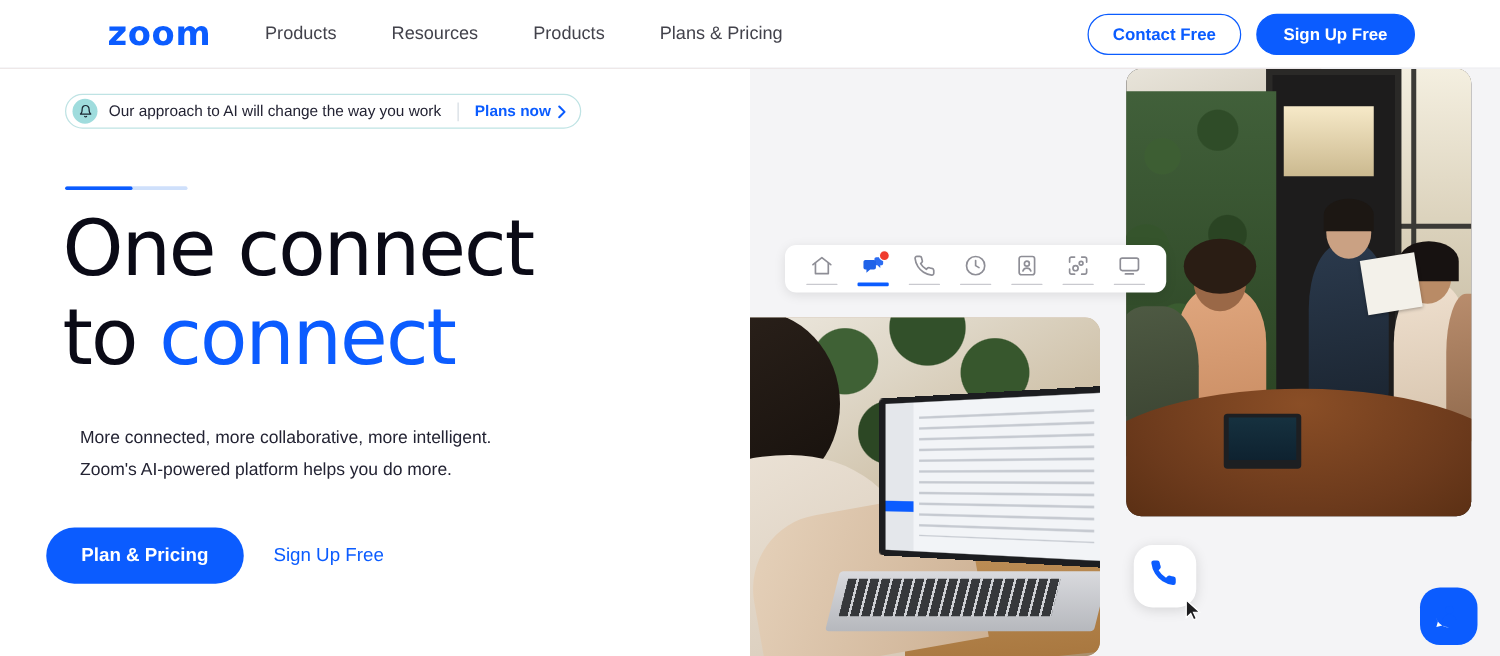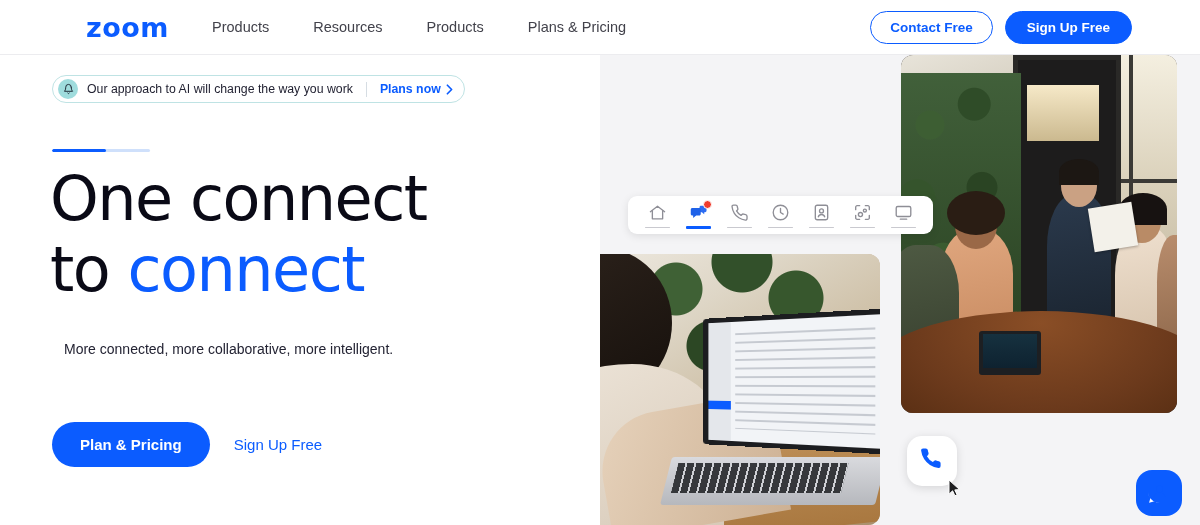--- a/index.html
+++ b/index.html
@@ -77,21 +77,21 @@
     color: #0a0a16; letter-spacing: -1.5px;
     font-family: "DejaVu Sans", sans-serif;
   }
   .headline .accent { color: #0B5CFF; text-align: right; }
 
   .subhead {
     position: absolute; left: 52px; top: 281px; width: 500px;
     font-size: 14px; line-height: 26px; color: #232333; margin-left: 12px;
   }
 
-  .cta-row { position: absolute; left: 52px; top: 367px; display: flex; align-items: center; gap: 24px; }
+  .cta-row { position: absolute; left: 37px; top: 367px; display: flex; align-items: center; gap: 24px; }
   .btn-primary {
     height: 45px; padding: 0 28px; border-radius: 23px;
     background: #0B5CFF; color: #ffffff; border: none;
     font-size: 15px; font-weight: 700; cursor: pointer;
     display: flex; align-items: center; font-family: "Liberation Sans", sans-serif;
   }
   .btn-link { font-size: 15px; color: #0B5CFF; cursor: pointer; background: none; border: none; font-family: "Liberation Sans", sans-serif; }
 
   
   .hero-right {
@@ -242,20 +242,21 @@
       <div class="progress-fill" style="width: 55%;"></div>
     </div>
 
     <h1 class="headline">
       <span>One connect</span><br>
       <span>to </span><span class="accent">connect</span>
     </h1>
 
     <p class="subhead">
       <span>More connected, more collaborative, more intelligent.</span><br>
+      <span>Zoom's AI-powered platform helps you do more.</span>
     </p>
 
     <div class="cta-row">
       <button class="btn-primary">Plan &amp; Pricing</button>
       <button class="btn-link">Sign Up Free</button>
     </div>
   </div>
 
   <div class="hero-right">
 

